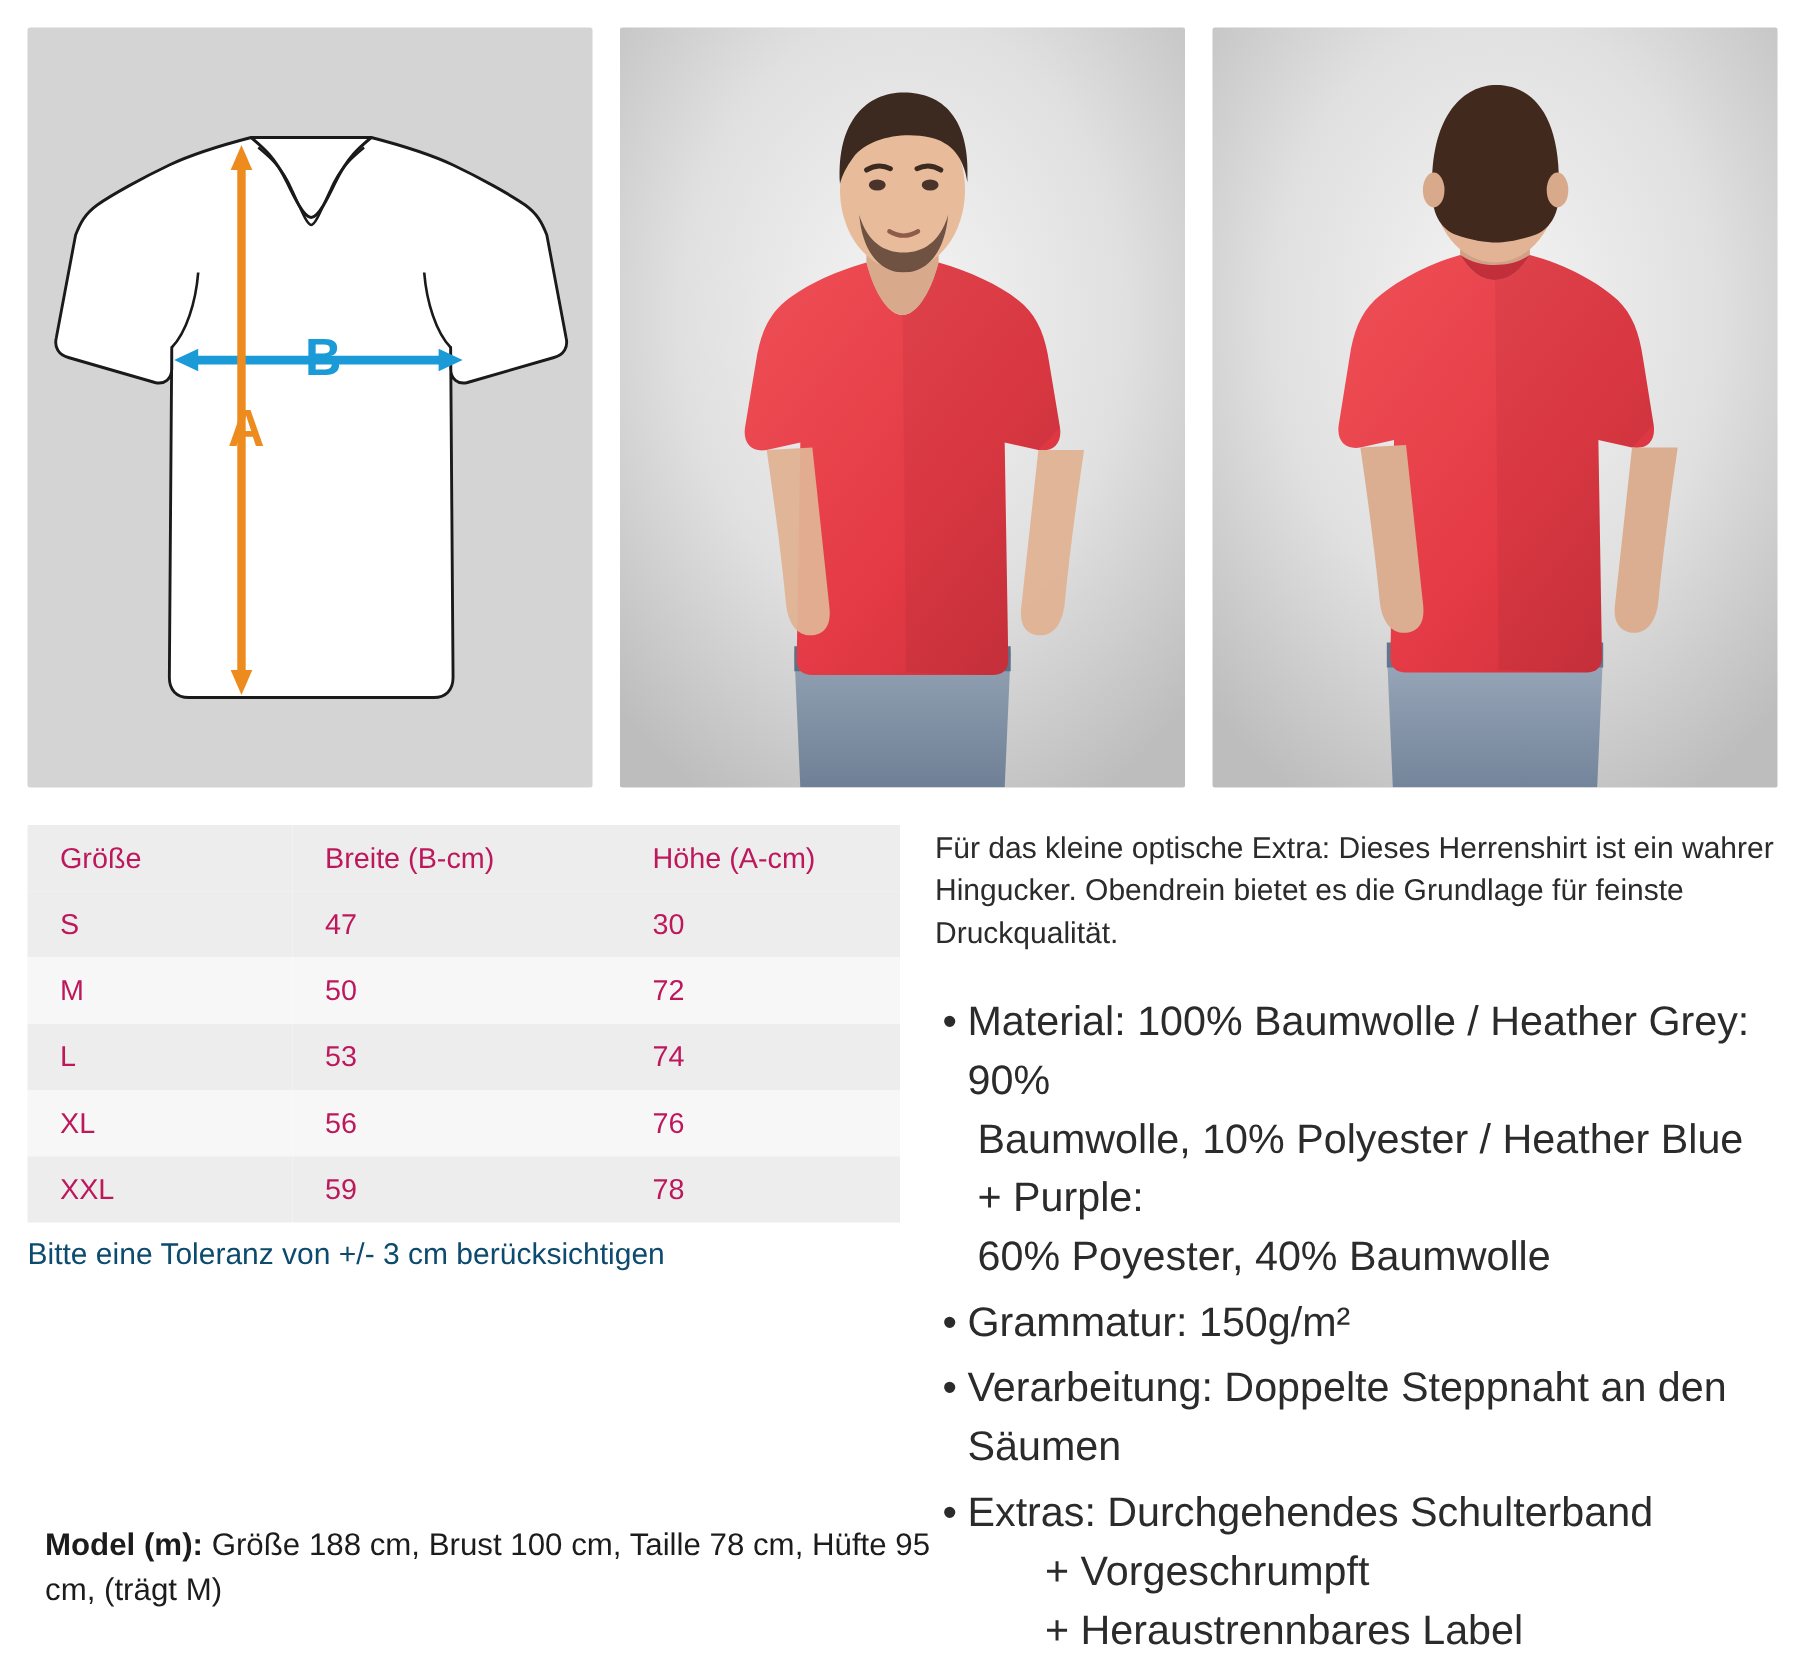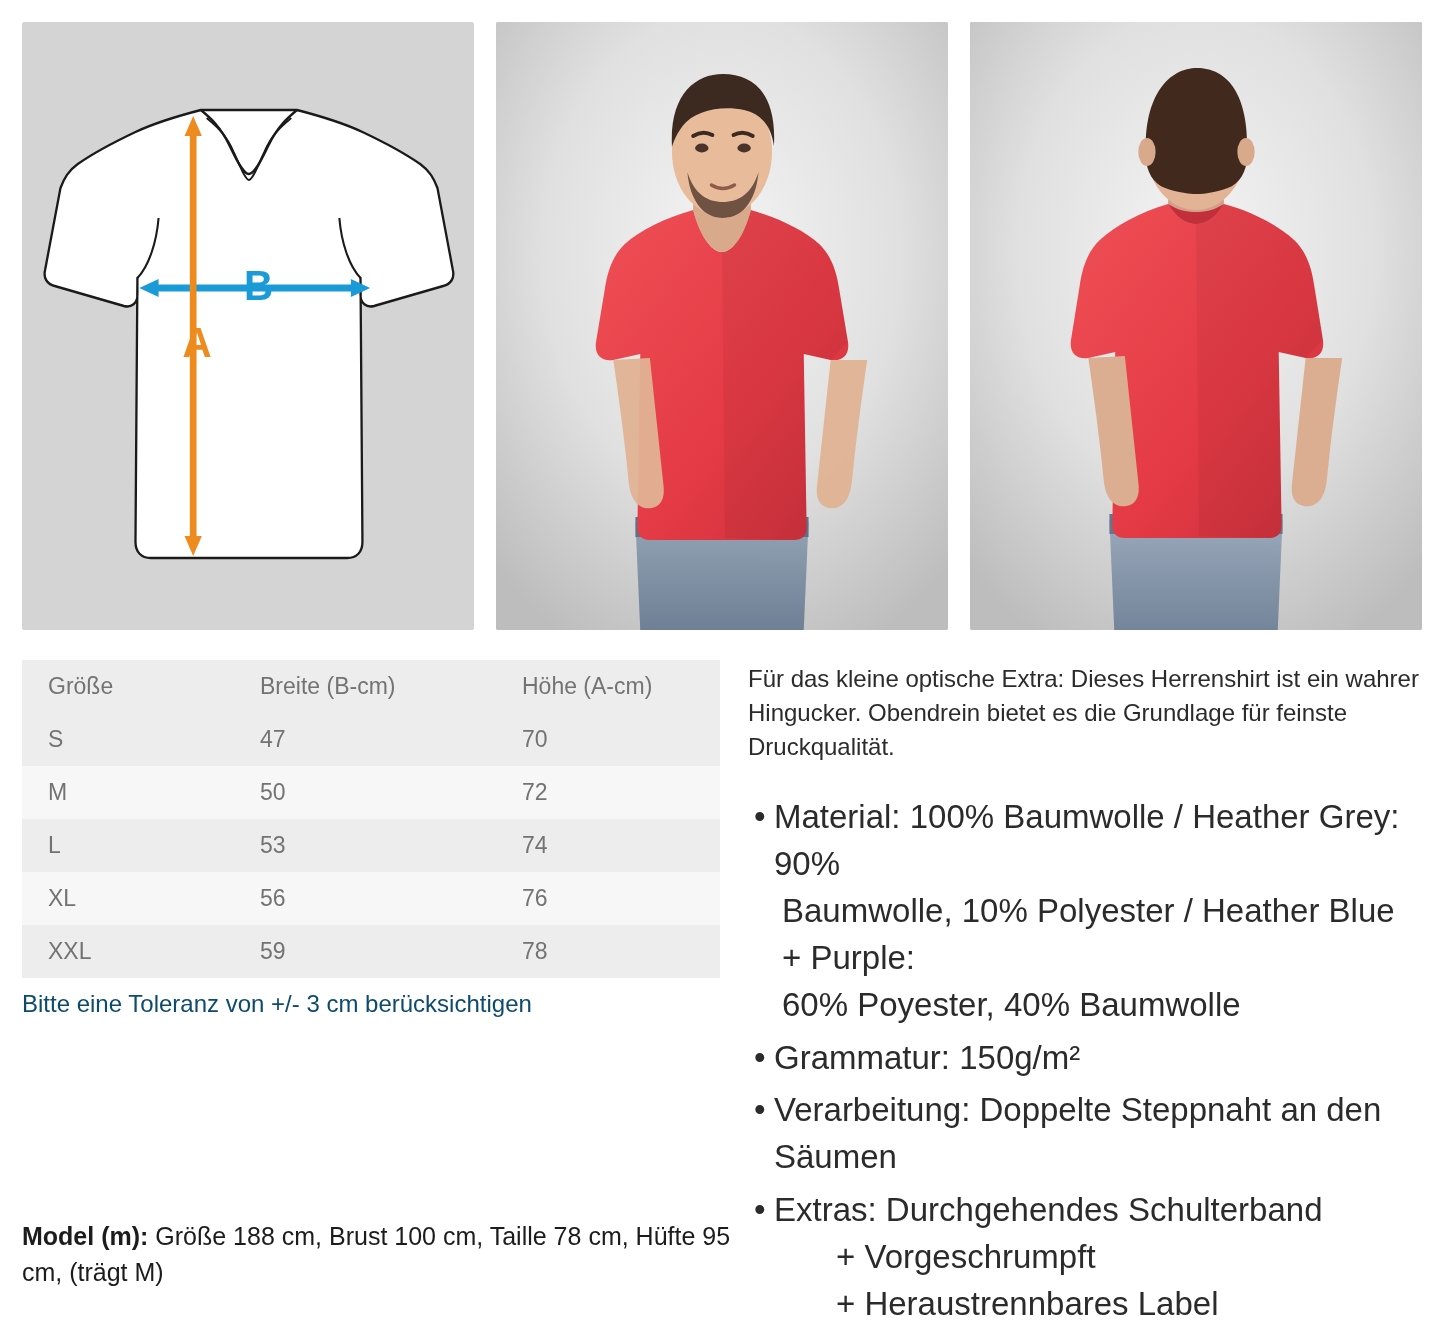--- a/index.html
+++ b/index.html
@@ -71,21 +71,21 @@
   table.size-table {
     border-collapse: collapse;
     width: 698px;
     table-layout: fixed;
   }
   table.size-table th,
   table.size-table td {
     text-align: left;
     font-weight: normal;
     font-size: 23px;
-    color: #737373;
+    color: #be185d;
     padding: 13px 0 13px 26px;
   }
   table.size-table thead tr { background: #ededed; }
   table.size-table tbody tr:nth-child(odd) { background: #ededed; }
   table.size-table tbody tr:nth-child(even) { background: #f7f7f7; }
   table.size-table col.c1 { width: 212px; }
   table.size-table col.c2 { width: 262px; }
   table.size-table col.c3 { width: 224px; }
 
   .tolerance {
@@ -93,21 +93,21 @@
     color: #0c4a6e;
     margin-top: 10px;
     line-height: 1.3;
   }
 
   .model-note {
     font-size: 25px;
     color: #1c1c1c;
     line-height: 1.45;
     position: absolute;
-    left: 22px;
+    left: 36px;
     top: 1218px;
     width: 720px;
   }
   .model-note b { font-weight: bold; }
 
   
   .intro {
     font-size: 24px;
     line-height: 1.42;
     color: #2b2b2b;
@@ -311,21 +311,21 @@
           <tr>
             <th>Größe</th>
             <th>Breite (B-cm)</th>
             <th>Höhe (A-cm)</th>
           </tr>
         </thead>
         <tbody>
           <tr>
             <td>S</td>
             <td>47</td>
-            <td>70</td>
+            <td>30</td>
           </tr>
           <tr>
             <td>M</td>
             <td>50</td>
             <td>72</td>
           </tr>
           <tr>
             <td>L</td>
             <td>53</td>
             <td>74</td>

